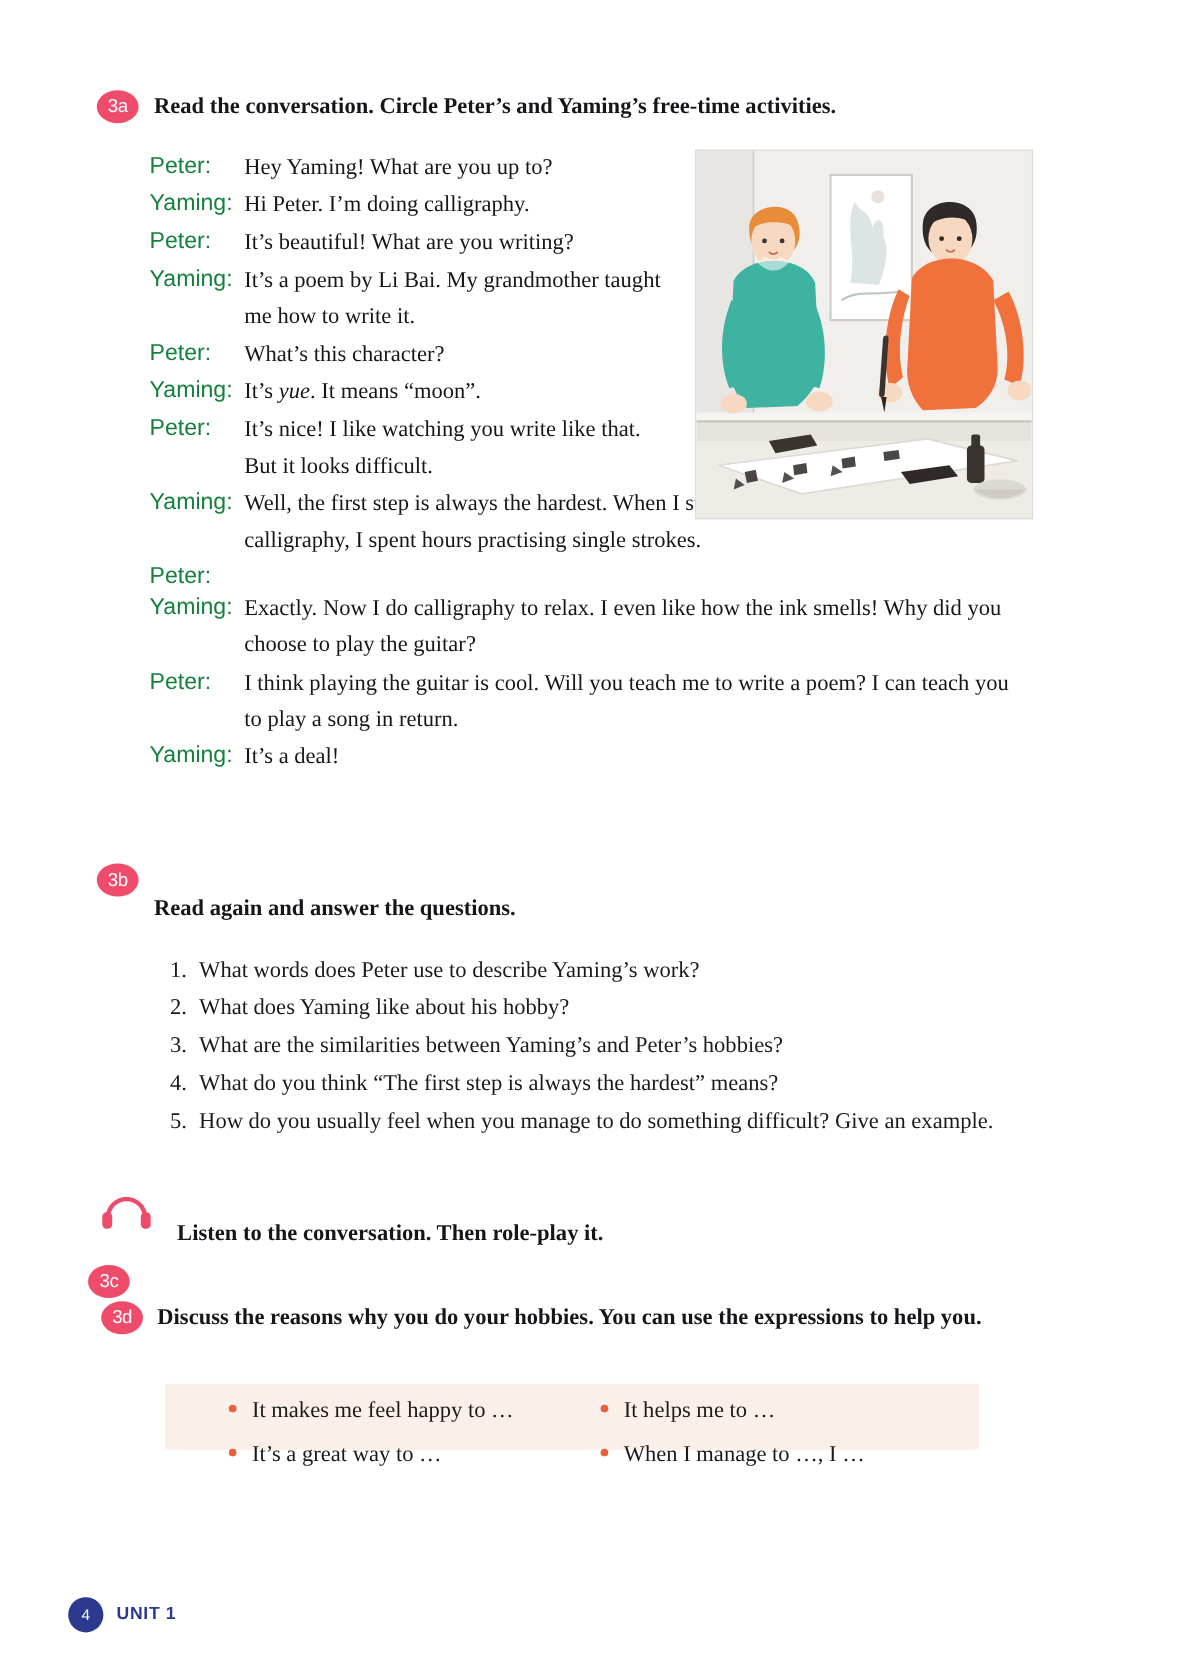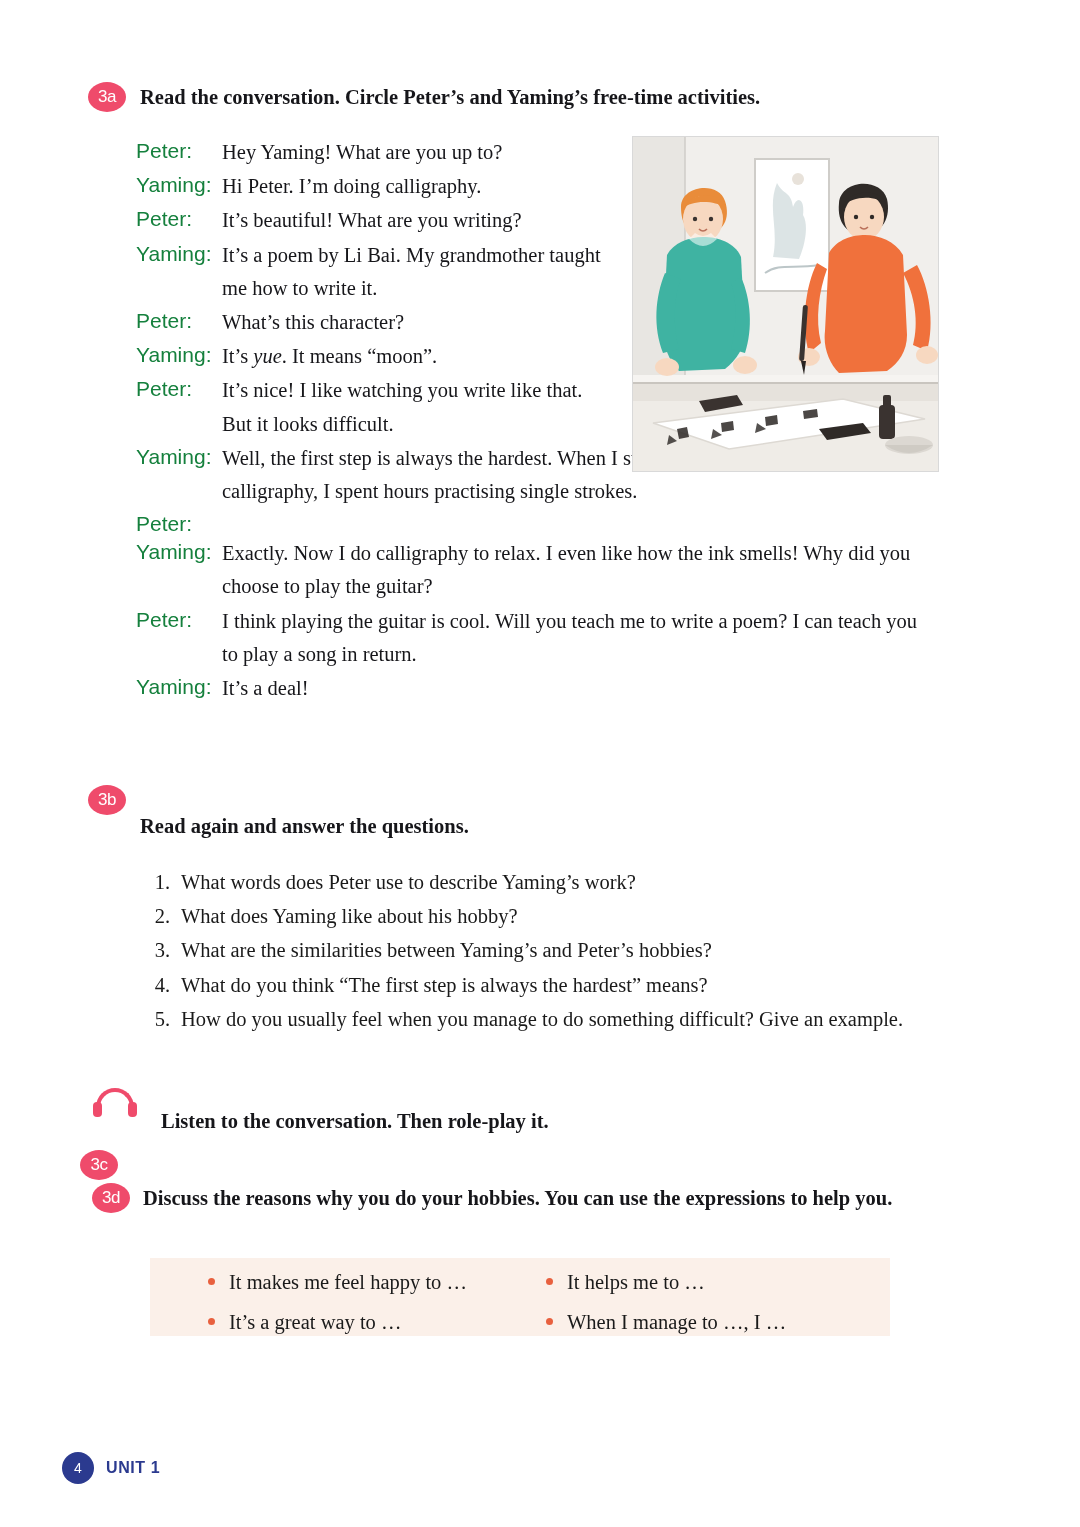--- a/index.html
+++ b/index.html
@@ -107,21 +107,21 @@
     padding-right: 11px;
   }
   .q-text { flex: 1; }
 
   
   #expr-box {
     position: absolute;
     left: 150px;
     top: 1258px;
     width: 740px;
-    height: 78px;
+    height: 60px;
     background: #fbf0e9;
   }
   .expr-col {
     position: absolute;
     top: 14px;
   }
   .expr-item {
     display: flex;
     align-items: baseline;
     font-size: 20.5px;

